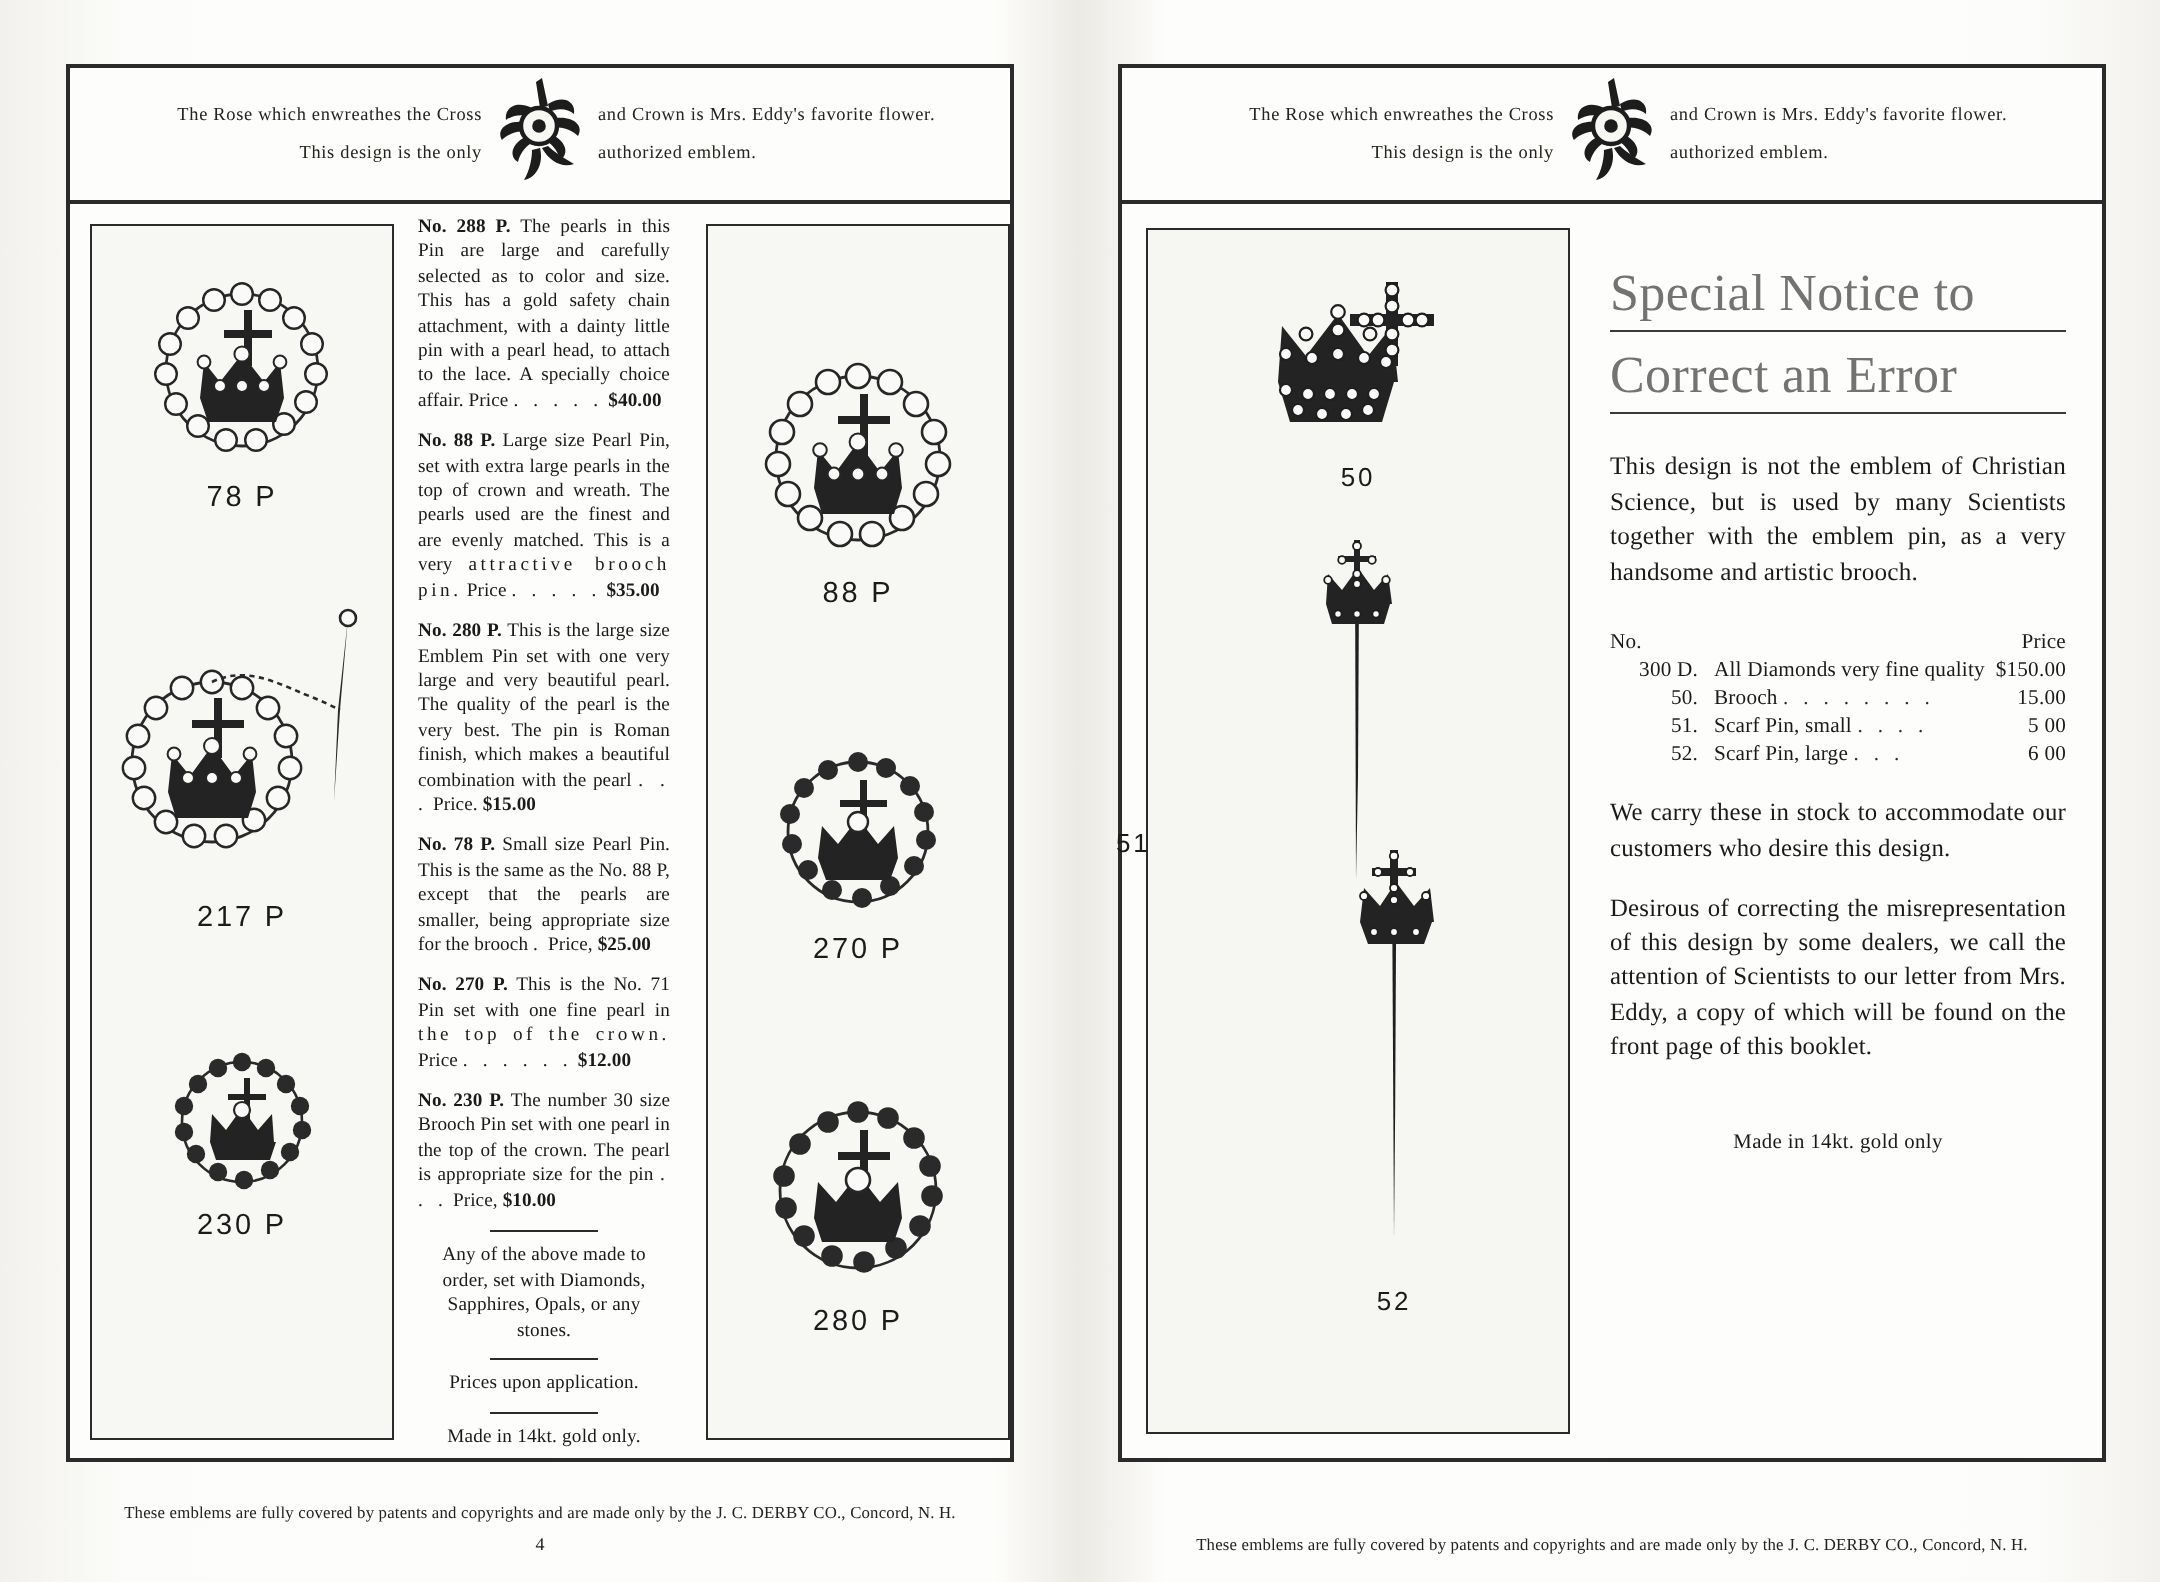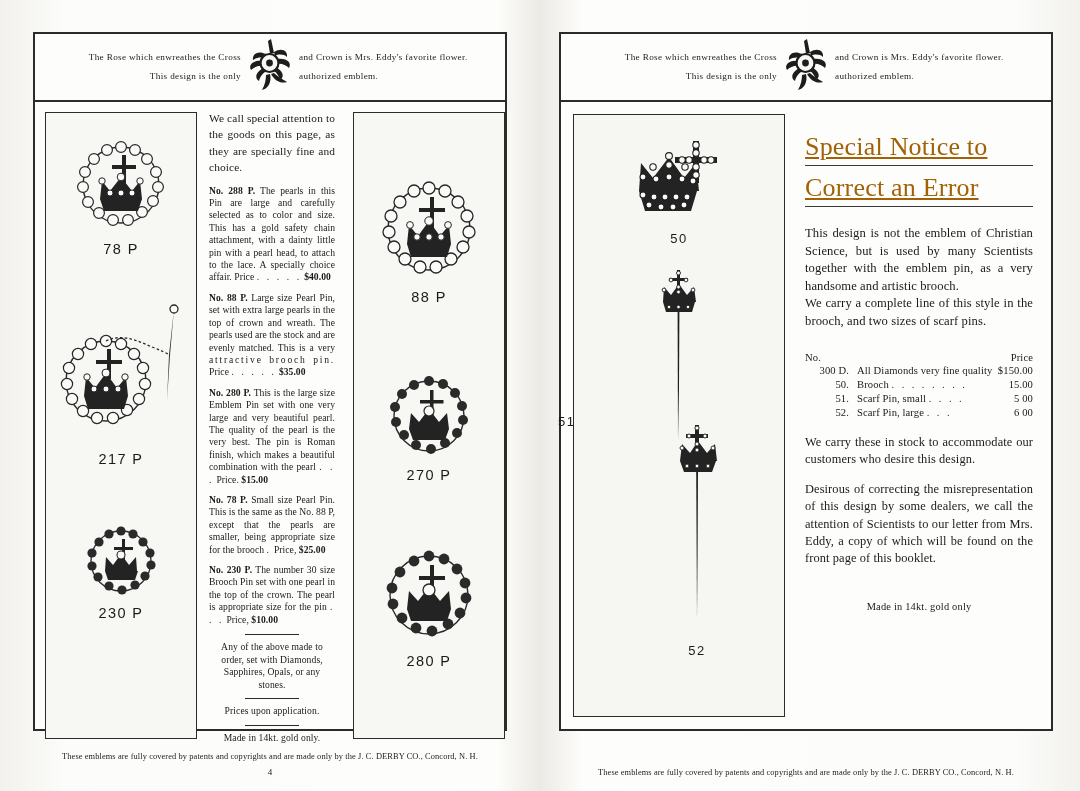--- a/index.html
+++ b/index.html
@@ -142,22 +142,21 @@
   }
   .rp-text {
     flex: 1;
     padding: 28px 18px 0 20px;
     box-sizing: border-box;
   }
   .notice-head {
     font-size: 26px;
     line-height: 34px;
     letter-spacing: .2px;
-    color: #a16207;
-    text-decoration: underline;
+    color: #737373;
   }
   .notice-head .hl {
     display: block;
     border-bottom: 1.2px solid #3a3a3a;
     padding-bottom: 1px;
     margin-bottom: 5px;
   }
   .notice-body {
     font-size: 12.6px;
     line-height: 17.6px;
@@ -375,33 +374,32 @@
                 <path d="M30 52 l33 0 -3 9 -27 0 z"></path>
                 <path d="M30 52 l1 -14 7 8 8 -11 8 11 7 -8 1 14 z"></path>
               </g>
               <circle cx="46" cy="36" r="4" fill="#fafaf8" stroke="#262626" stroke-width="1.1"></circle>
             </svg>
             <div class="plate-caption">230 P</div>
           </div>
         </div>
 
         <div class="col-text">
-          <div class="lede">We call special attention to the goods on this page, as they are specially fine and choice.</div>
 
           <div class="entry">
             <span class="num">No. 288 P.</span>
             <span>The pearls in this Pin are large and carefully selected as to color and size. This has a gold safety chain attachment, with a dainty little pin with a pearl head, to attach to the lace. A specially choice affair.</span>
             <span>Price</span>
             <span class="dots">. . . . .</span>
             <span class="price">$40.00</span>
           </div>
 
           <div class="entry">
             <span class="num">No. 88 P.</span>
-            <span>Large size Pearl Pin, set with extra large pearls in the top of crown and wreath. The pearls used are the stock and are evenly matched. This is a very</span>
+            <span>Large size Pearl Pin, set with extra large pearls in the top of crown and wreath. The pearls used are the finest and are evenly matched. This is a very</span>
             <span class="spaced">attractive brooch pin.</span>
             <span>Price</span>
             <span class="dots">. . . . .</span>
             <span class="price">$35.00</span>
           </div>
 
           <div class="entry">
             <span class="num">No. 280 P.</span>
             <span>This is the large size Emblem Pin set with one very large and very beautiful pearl. The quality of the pearl is the very best. The pin is Roman finish, which makes a beautiful combination with the pearl</span>
             <span class="dots">. . .</span>
@@ -410,20 +408,28 @@
           </div>
 
           <div class="entry">
             <span class="num">No. 78 P.</span>
             <span>Small size Pearl Pin. This is the same as the No. 88 P, except that the pearls are smaller, being appropriate size for the brooch</span>
             <span class="dots">.</span>
             <span>Price,</span>
             <span class="price">$25.00</span>
           </div>
 
+          <div class="entry">
+            <span class="num">No. 270 P.</span>
+            <span>This is the No. 71 Pin set with one fine pearl in</span>
+            <span class="spaced">the top of the crown.</span>
+            <span>Price</span>
+            <span class="dots">. . . . . .</span>
+            <span class="price">$12.00</span>
+          </div>
 
           <div class="entry">
             <span class="num">No. 230 P.</span>
             <span>The number 30 size Brooch Pin set with one pearl in the top of the crown. The pearl is appropriate size for the pin</span>
             <span class="dots">. . .</span>
             <span>Price,</span>
             <span class="price">$10.00</span>
           </div>
 
           <div class="rule"></div>
@@ -674,21 +680,20 @@
         </div>
 
         <div class="rp-text">
           <div class="notice-head">
             <span class="hl">Special Notice to</span>
             <span class="hl">Correct an Error</span>
           </div>
 
           <div class="notice-body">
             <p>This design is not the emblem of Christian Science, but is used by many Scientists together with the emblem pin, as a very handsome and artistic brooch.</p>
-            <p>We carry a complete line of this style in the brooch, and two sizes of scarf pins.</p>
           </div>
 
           <table class="pricing">
             <thead>
               <tr>
                 <th colspan="2">No.</th>
                 <th class="pr">Price</th>
               </tr>
             </thead>
             <tbody>

